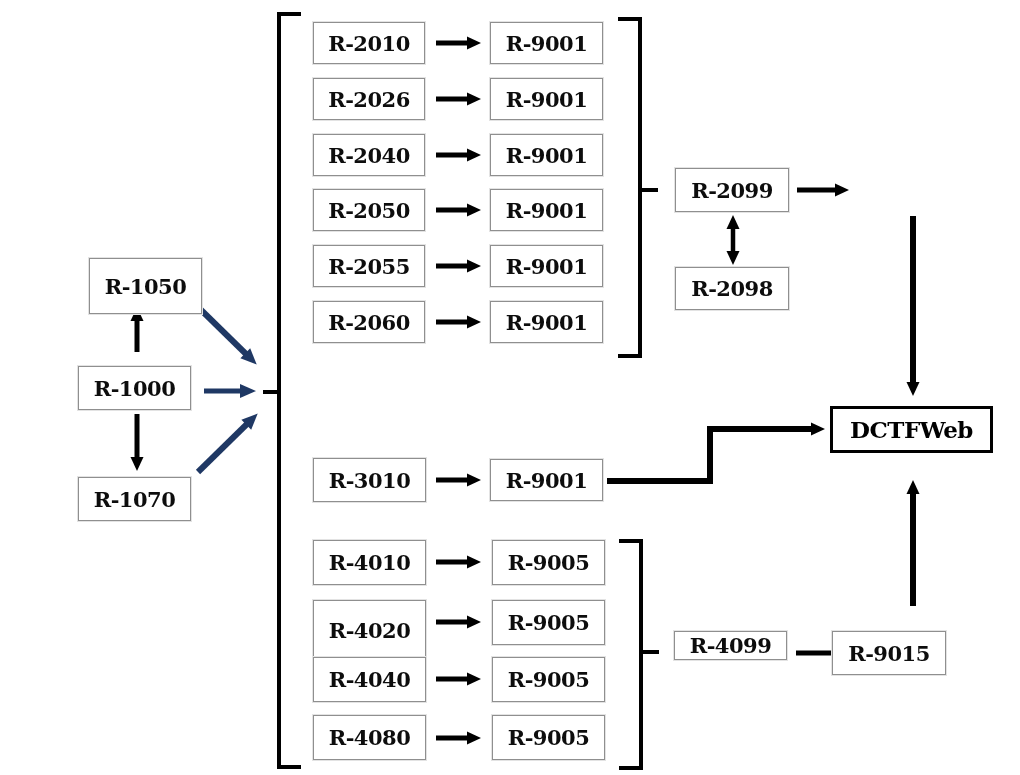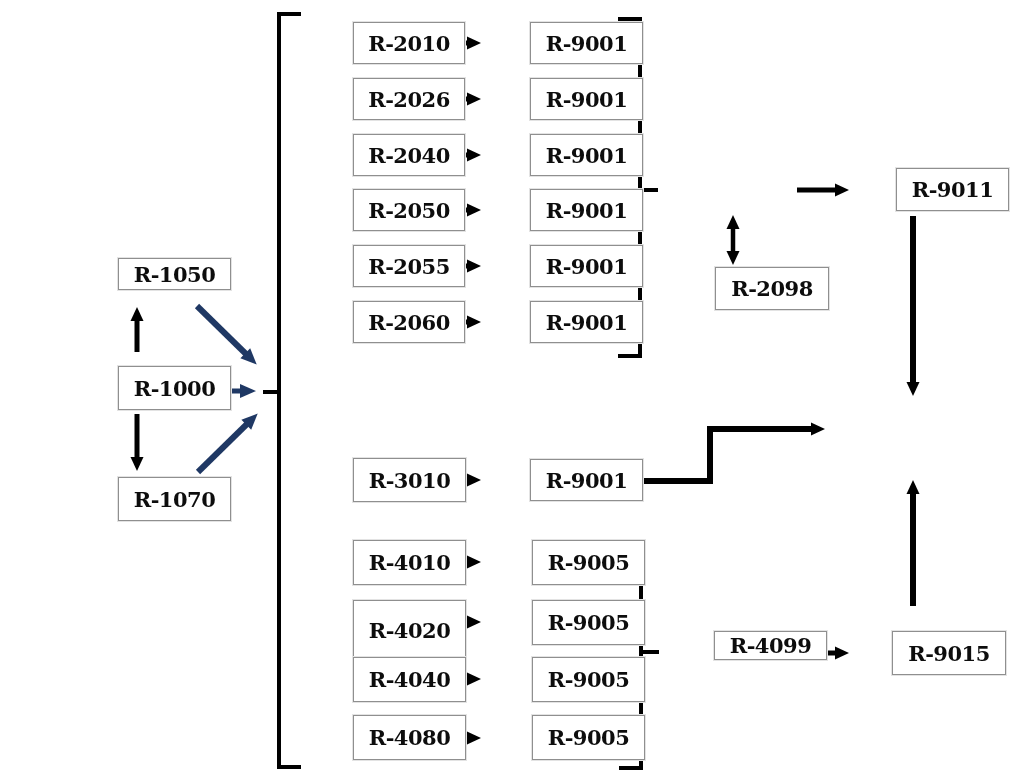--- a/index.html
+++ b/index.html
@@ -11,21 +11,20 @@
     overflow:hidden;
   }
   .overlay{position:absolute;left:0;top:0;width:1020px;height:775px;}
   .node{
     position:absolute;
     background:#ffffff;
     border:1.5px solid #8f8f8f;
     display:flex;align-items:center;justify-content:center;
     box-sizing:border-box;
     box-shadow:0 0 0 1px #e3e3e3;
-    margin-left:40px;
   }
   .node .lbl{
     font-weight:bold;
     font-size:21px;
     color:#0d0d0d;
     letter-spacing:-0.5px;
     white-space:nowrap;
   }
   .node.dctf{
     border:3px solid #000000;
@@ -79,21 +78,21 @@
     <line x1="436" y1="738" x2="468" y2="738" stroke="#000" stroke-width="5" marker-end="url(#ah)"></line>
 
     <line x1="797" y1="190" x2="836" y2="190" stroke="#000" stroke-width="5" marker-end="url(#ah)"></line>
     <line x1="733" y1="228" x2="733" y2="252" stroke="#000" stroke-width="4.5" marker-start="url(#ah)" marker-end="url(#ah)"></line>
     <line x1="913" y1="216" x2="913" y2="383" stroke="#000" stroke-width="6" marker-end="url(#ah)"></line>
     <line x1="796" y1="653" x2="836" y2="653" stroke="#000" stroke-width="5" marker-end="url(#ah)"></line>
     <line x1="913" y1="606" x2="913" y2="493" stroke="#000" stroke-width="6" marker-end="url(#ah)"></line>
     <path d="M607,481 H710 V429 H812" fill="none" stroke="#000" stroke-width="6" marker-end="url(#ah)"></path>
   </svg>
 
-  <div class="node" style="left:78px;top:258px;width:113px;height:32px">
+  <div class="node" style="left:89px;top:258px;width:113px;height:56px">
       <span class="lbl">R-1050</span>
     </div>
   <div class="node" style="left:78px;top:366px;width:113px;height:44px">
       <span class="lbl">R-1000</span>
     </div>
   <div class="node" style="left:78px;top:477px;width:113px;height:44px">
       <span class="lbl">R-1070</span>
     </div>
 
   <div class="node" style="left:313px;top:22px;width:112px;height:42px">
@@ -158,27 +157,30 @@
   <div class="node" style="left:492px;top:657px;width:113px;height:45px">
       <span class="lbl">R-9005</span>
     </div>
   <div class="node" style="left:313px;top:715px;width:113px;height:45px">
       <span class="lbl">R-4080</span>
     </div>
   <div class="node" style="left:492px;top:715px;width:113px;height:45px">
       <span class="lbl">R-9005</span>
     </div>
 
-  <div class="node" style="left:856px;top:168px;width:113px;height:43px">
-      <span class="lbl">R-9011</span>
+  <div class="node" style="left:675px;top:168px;width:114px;height:44px">
+      <span class="lbl">R-2099</span>
     </div>
   <div class="node" style="left:675px;top:267px;width:114px;height:43px">
       <span class="lbl">R-2098</span>
     </div>
   <div class="node" style="left:674px;top:631px;width:113px;height:29px">
       <span class="lbl">R-4099</span>
     </div>
-  <div class="node" style="left:852px;top:631px;width:114px;height:44px">
+  <div class="node" style="left:832px;top:631px;width:114px;height:44px">
       <span class="lbl">R-9015</span>
     </div>
 
+  <div class="node dctf" style="left:830px;top:406px;width:163px;height:47px">
+      <span class="lbl">DCTFWeb</span>
+    </div>
 
 </div>
 
 </body></html>

